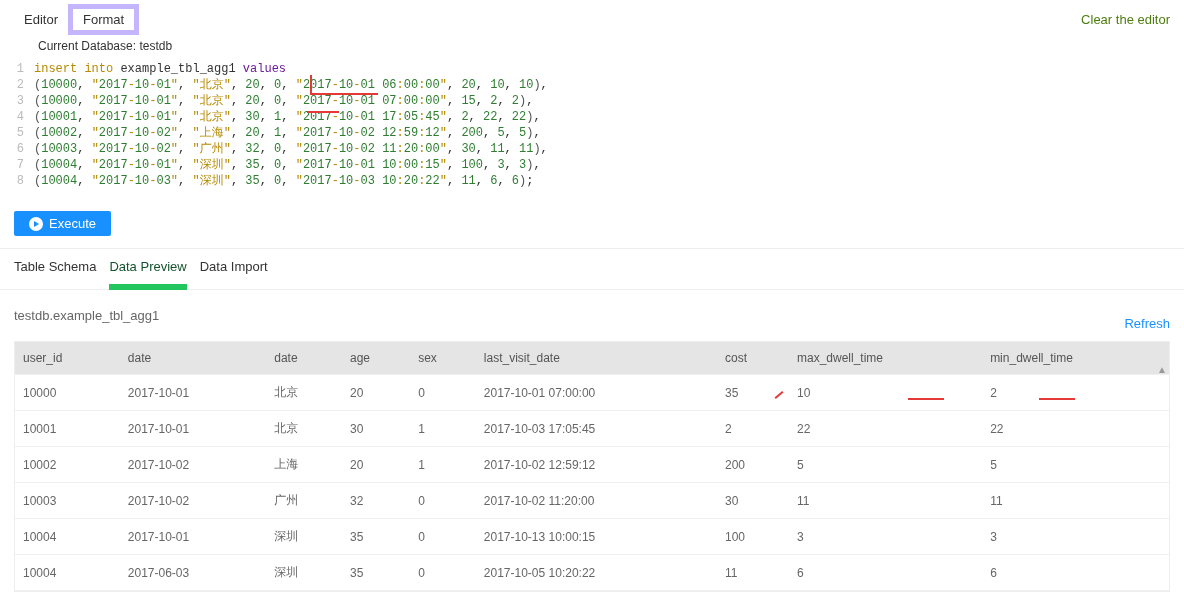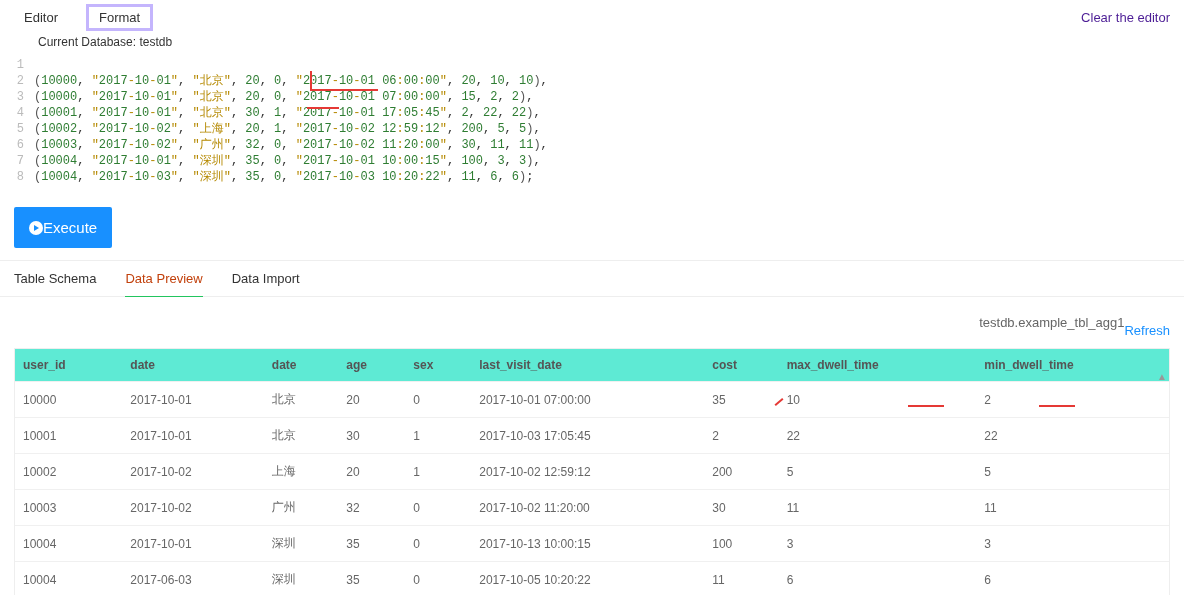--- a/index.html
+++ b/index.html
@@ -1,48 +1,48 @@
 <!DOCTYPE html>
 <html><head>
 <meta charset="utf-8">
 <style>
 * { box-sizing: border-box; margin: 0; padding: 0; }
 body { font-family: -apple-system, "Segoe UI", Arial, sans-serif; font-size: 13px; color: #333; background: #fff; width: 1184px; }
-.toolbar { display: flex; align-items: center; padding: 4px 14px 2px; gap: 18px; }
+.toolbar { display: flex; align-items: center; padding: 4px 14px 2px; gap: 0; }
 .toolbar .btn-sm { padding: 3px 10px; font-size: 13px; background: #fff; cursor: pointer; color: #333; }
-.toolbar .btn-sm.active { border: 3px solid #c4b5fd; }
+.toolbar .btn-sm.active { border: 5px solid #c4b5fd; }
 .toolbar .spacer { flex: 1; }
-.toolbar .link-btn { color: #4c1d95; cursor: pointer; font-size: 13px; }
+.toolbar .link-btn { color: #4d7c0f; cursor: pointer; font-size: 13px; }
 .db-line { padding: 2px 14px 6px; font-size: 12px; color: #333; margin-left: 24px; }
 .editor { font-family: Consolas, "Courier New", monospace; font-size: 12px; padding: 2px 0 10px; position: relative; }
 .line { display: flex; line-height: 16px; }
 .gutter { width: 34px; text-align: right; color: #bbb; padding-right: 10px; user-select: none; }
 .code { white-space: pre; }
 .kw-insert { color: #b58900; }
 .kw-values { color: #6a1b9a; }
 .tok-num { color: #2e7d32; }
 .tok-str { color: #b58900; }
 .tok-punc { color: #555; }
 .annot { position: absolute; border: 2px solid #e53935; border-right: none; border-top: none; border-bottom: none; }
 .annot-h { position: absolute; height: 0; border-top: 2px solid #e53935; }
 .exec-bar { padding: 12px 14px 6px; }
-.btn-primary { background: #1890ff; color: #fff; border: none; padding: 12px 15px; font-size: 15px; border-radius: 2px; cursor: pointer; display: inline-flex; align-items: center; }
+.btn-primary { background: #1890ff; color: #fff; border: none; padding: 5px 15px; font-size: 13px; border-radius: 2px; cursor: pointer; display: inline-flex; align-items: center; gap: 6px; }
 .btn-primary .dot { width: 14px; height: 14px; border-radius: 50%; background: #fff; display: inline-flex; align-items: center; justify-content: center; }
 .btn-primary .tri { width: 0; height: 0; border-left: 5px solid #1890ff; border-top: 3px solid transparent; border-bottom: 3px solid transparent; margin-left: 1px; }
 hr.sep { border: none; border-top: 1px solid #eee; margin: 6px 0 0; }
-.tabs { display: flex; gap: 29px; padding: 10px 14px 0; border-bottom: 1px solid #eee; }
+.tabs { display: flex; gap: 13px; padding: 10px 14px 0; border-bottom: 1px solid #eee; }
 .tab { padding: 0 0 10px; cursor: pointer; color: #333; }
-.tab.active { color: #c2410c; border-bottom: 1px solid #22c55e; margin-bottom: -1px; }
+.tab.active { color: #14532d; border-bottom: 6px solid #22c55e; margin-bottom: -1px; }
 .preview-head { display: flex; padding: 18px 14px 10px; font-size: 13px; }
-.preview-head .center { flex: 1; text-align: right; color: #666; }
+.preview-head .center { flex: 1; text-align: left; color: #666; }
 .preview-head .refresh { color: #1890ff; cursor: pointer; margin-top: 8px; }
 .tbl-wrap { margin: 0 14px 10px; border: 1px solid #eee; position: relative; }
 table { width: 100%; border-collapse: collapse; font-size: 12px; }
 th, td { text-align: left; padding: 9px 8px; border-bottom: 1px solid #f0f0f0; }
-th { font-weight: 700; color: #555; background: #5eead4; }
+th { font-weight: 400; color: #555; background: #e5e5e5; }
 td { color: #666; }
 .scroll-arrow { position: absolute; right: 2px; top: 22px; font-size: 10px; color: #999; }
 .red-under { position: absolute; height: 0; border-top: 2px solid #e53935; }
 .red-tick { position: absolute; width: 10px; height: 0; border-top: 2px solid #e53935; transform: rotate(-40deg); }
 </style>
 </head>
 <body>
 
 <div class="toolbar">
   <span class="btn-sm">Editor</span>
@@ -52,20 +52,21 @@
 </div>
 <div class="db-line">Current Database: testdb</div>
 
 <div class="editor" id="editor">
 
   <div class="annot" style="left:310px; top:16px; height:18px;"></div>
   <div class="annot-h" style="left:310px; top:34px; width:68px;"></div>
   <div class="annot-h" style="left:307px; top:52px; width:32px;"></div>
 <div class="line">
       <span class="gutter">1</span>
+      <span class="code"><span class="kw-insert">insert into</span> example_tbl_agg1 <span class="kw-values">values</span></span>
     </div>
     <div class="line">
       <span class="gutter">2</span>
       <span class="code"><span class="tok-punc">(</span><span class="tok-num">10000</span>, <span class="tok-str">"<span class="tok-num">2017</span>-<span class="tok-num">10</span>-<span class="tok-num">01</span>"</span>, <span class="tok-str">"北京"</span>, <span class="tok-num">20</span>, <span class="tok-num">0</span>, <span class="tok-str">"<span class="tok-num">2017</span>-<span class="tok-num">10</span>-<span class="tok-num">01</span> <span class="tok-num">06</span>:<span class="tok-num">00</span>:<span class="tok-num">00</span>"</span>, <span class="tok-num">20</span>, <span class="tok-num">10</span>, <span class="tok-num">10</span><span class="tok-punc">)</span>,</span>
     </div>
     <div class="line">
       <span class="gutter">3</span>
       <span class="code"><span class="tok-punc">(</span><span class="tok-num">10000</span>, <span class="tok-str">"<span class="tok-num">2017</span>-<span class="tok-num">10</span>-<span class="tok-num">01</span>"</span>, <span class="tok-str">"北京"</span>, <span class="tok-num">20</span>, <span class="tok-num">0</span>, <span class="tok-str">"<span class="tok-num">2017</span>-<span class="tok-num">10</span>-<span class="tok-num">01</span> <span class="tok-num">07</span>:<span class="tok-num">00</span>:<span class="tok-num">00</span>"</span>, <span class="tok-num">15</span>, <span class="tok-num">2</span>, <span class="tok-num">2</span><span class="tok-punc">)</span>,</span>
     </div>
     <div class="line">

